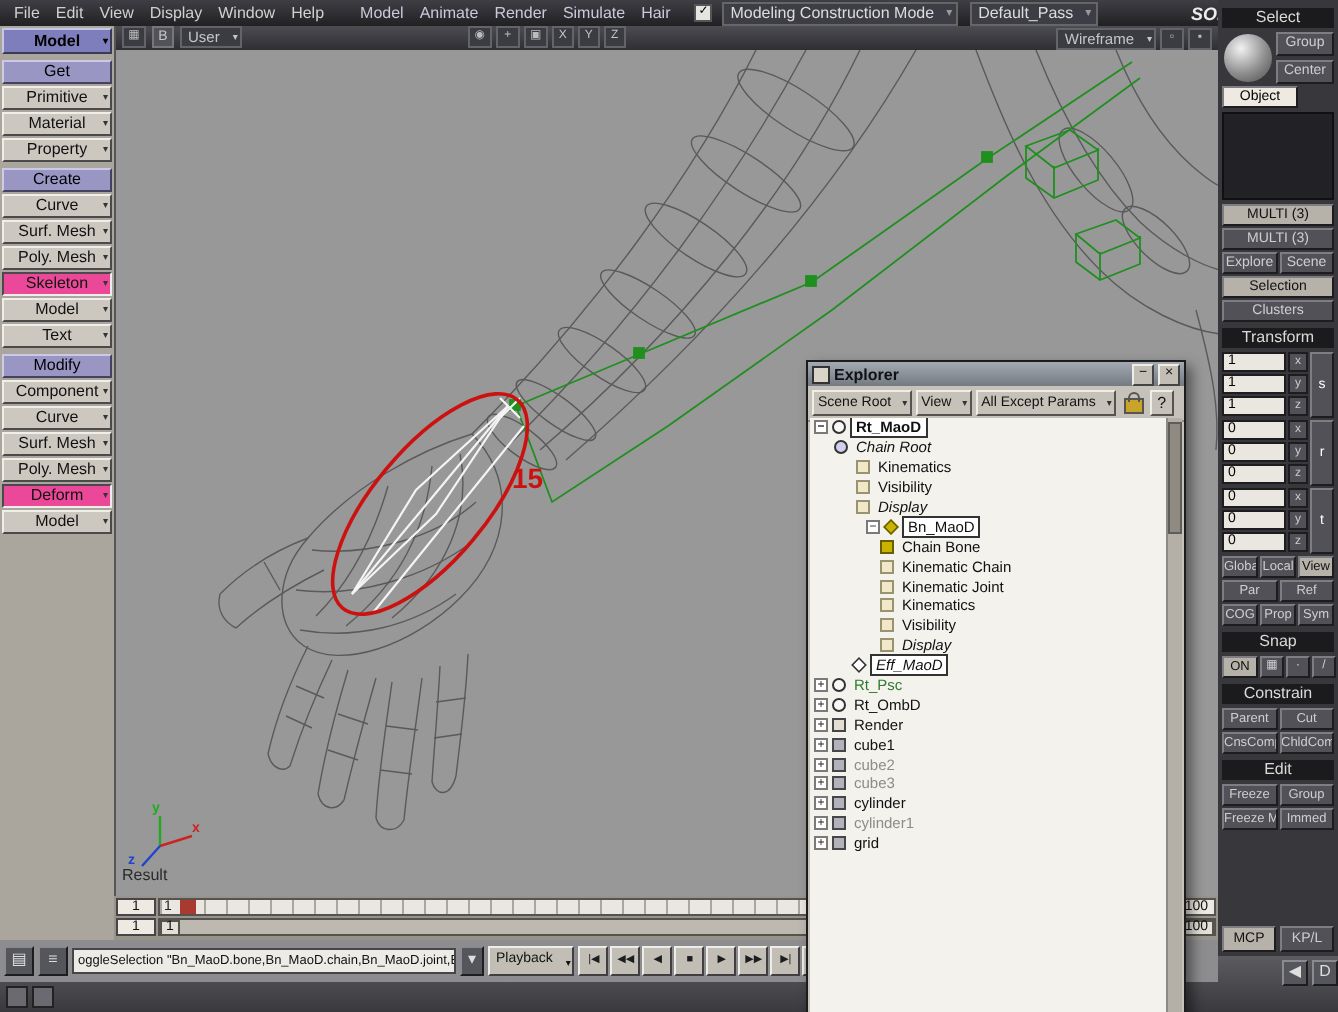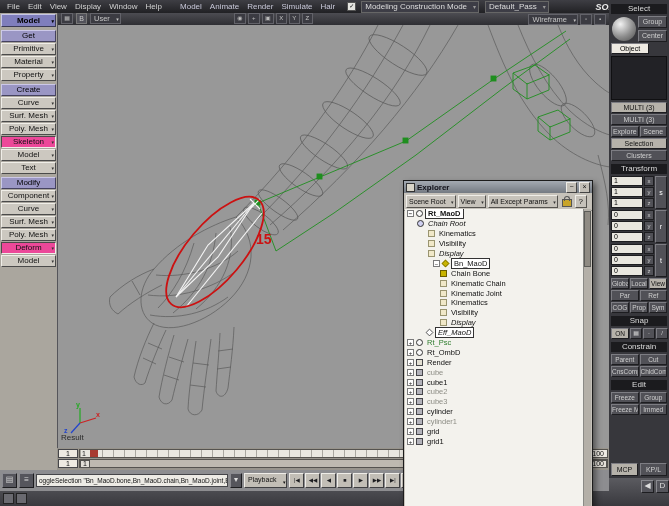--- a/index.html
+++ b/index.html
@@ -407,25 +407,20 @@
         <span class="tree-label">Rt_OmbD</span>
       </div>
       <div class="tree-row" style="padding-left: 2px;">
         <span class="expando">+</span>
         <span class="node-icon icon-model"></span>
         <span class="tree-label">Render</span>
       </div>
       <div class="tree-row" style="padding-left: 2px;">
         <span class="expando">+</span>
         <span class="node-icon icon-mesh"></span>
-        <span class="tree-label muted">cube</span>
-      </div>
-      <div class="tree-row" style="padding-left: 2px;">
-        <span class="expando">+</span>
-        <span class="node-icon icon-mesh"></span>
         <span class="tree-label">cube1</span>
       </div>
       <div class="tree-row" style="padding-left: 2px;">
         <span class="expando">+</span>
         <span class="node-icon icon-mesh"></span>
         <span class="tree-label muted">cube2</span>
       </div>
       <div class="tree-row" style="padding-left: 2px;">
         <span class="expando">+</span>
         <span class="node-icon icon-mesh"></span>
@@ -438,25 +433,20 @@
       </div>
       <div class="tree-row" style="padding-left: 2px;">
         <span class="expando">+</span>
         <span class="node-icon icon-mesh"></span>
         <span class="tree-label muted">cylinder1</span>
       </div>
       <div class="tree-row" style="padding-left: 2px;">
         <span class="expando">+</span>
         <span class="node-icon icon-mesh"></span>
         <span class="tree-label">grid</span>
-      </div>
-      <div class="tree-row" style="padding-left: 2px;">
-        <span class="expando">+</span>
-        <span class="node-icon icon-mesh"></span>
-        <span class="tree-label">grid1</span>
       </div>
     </div>
   <div id="ex-scroll">
     <div id="ex-thumb"></div>
   </div>
 </div>
 
 <div id="mcp">
   <div class="mcp-hdr">Select</div>
   <div class="mcp-row">

